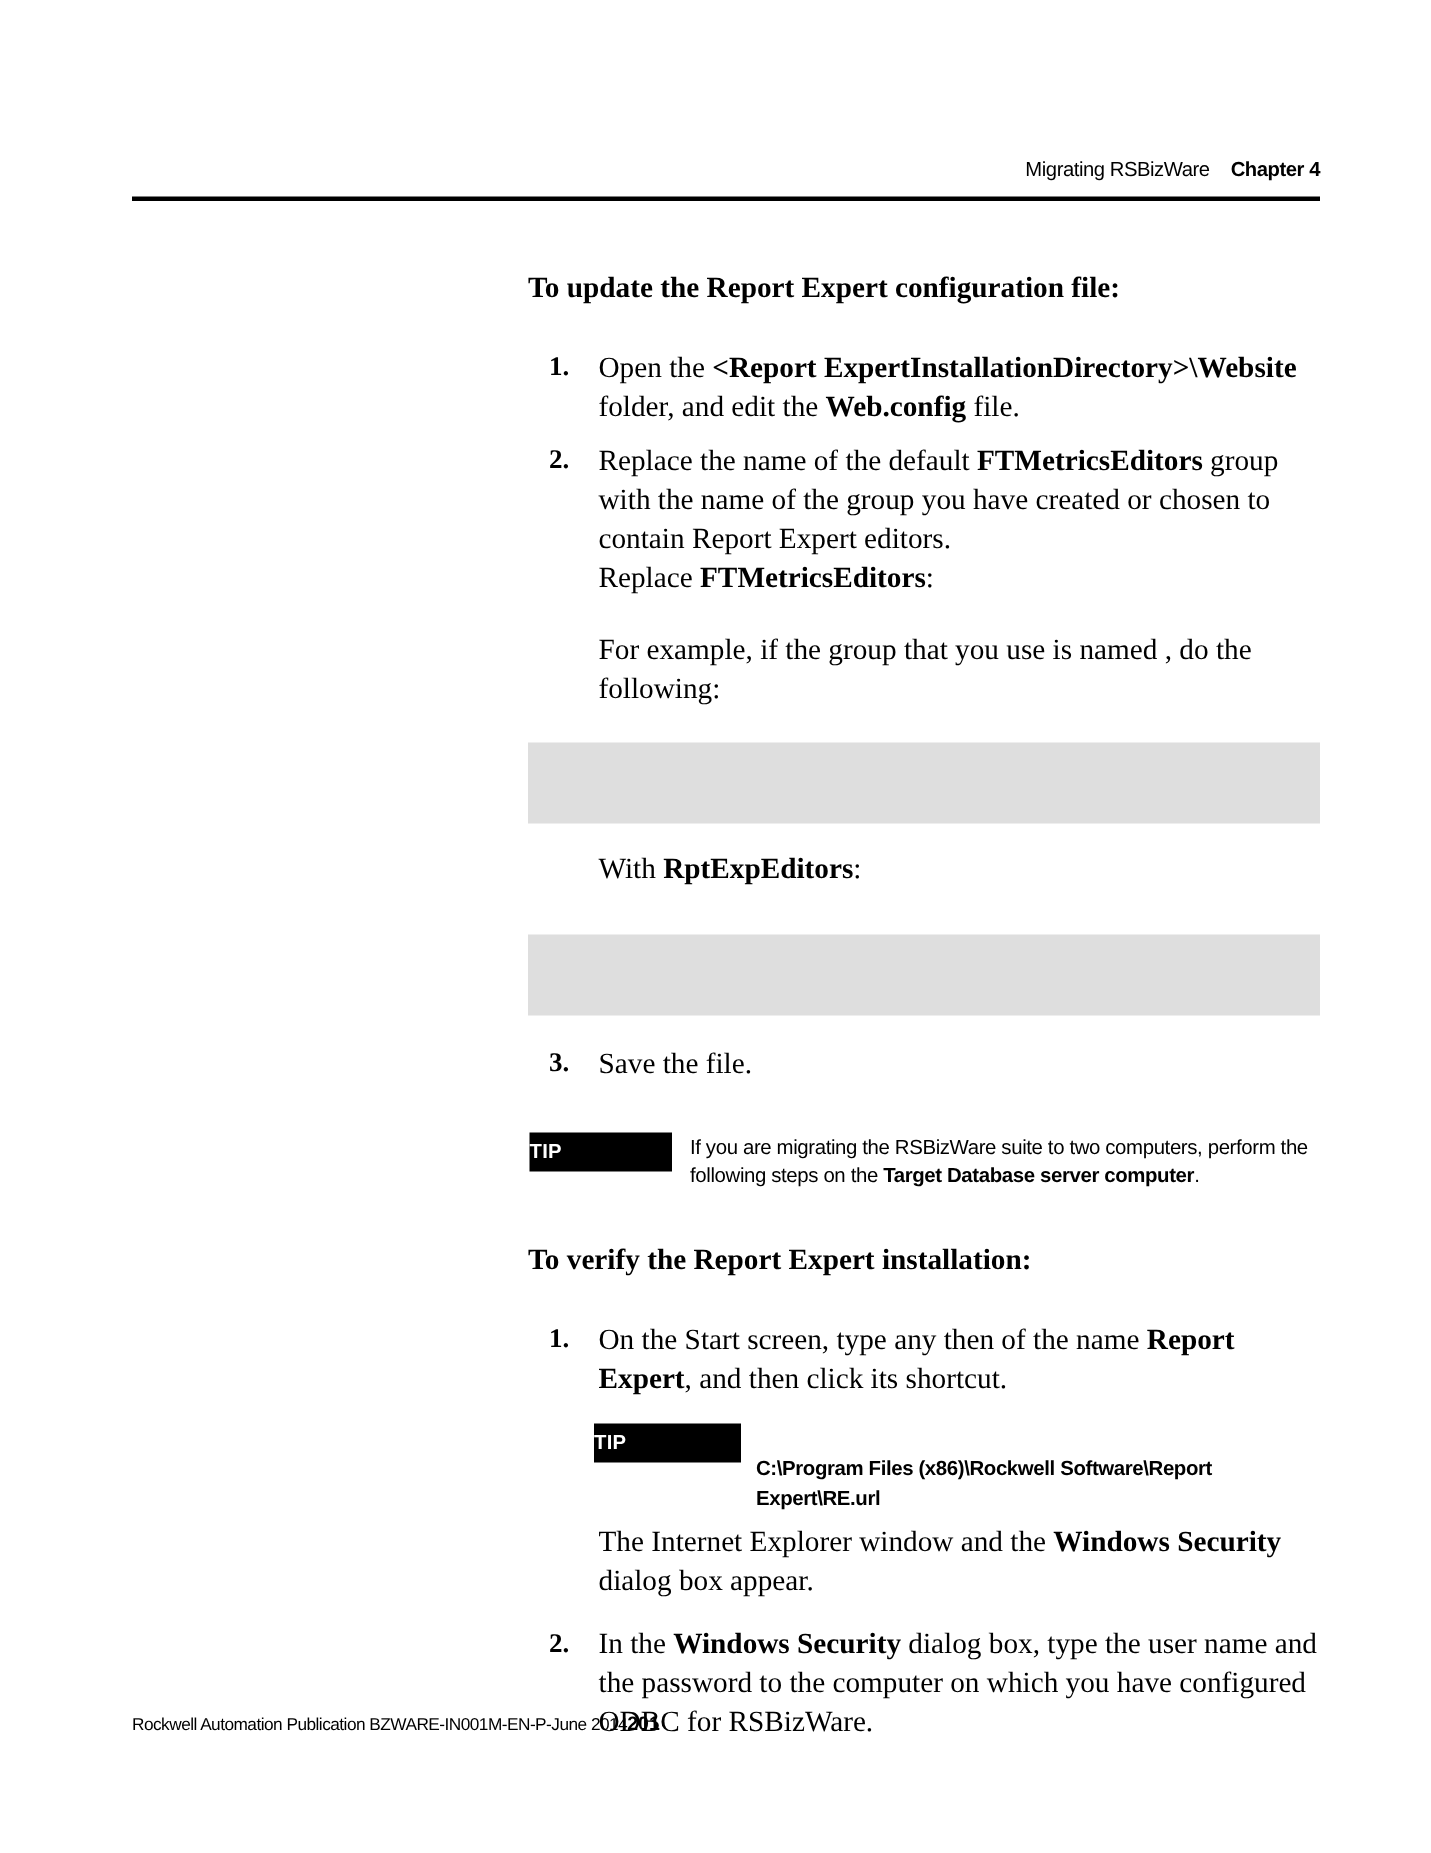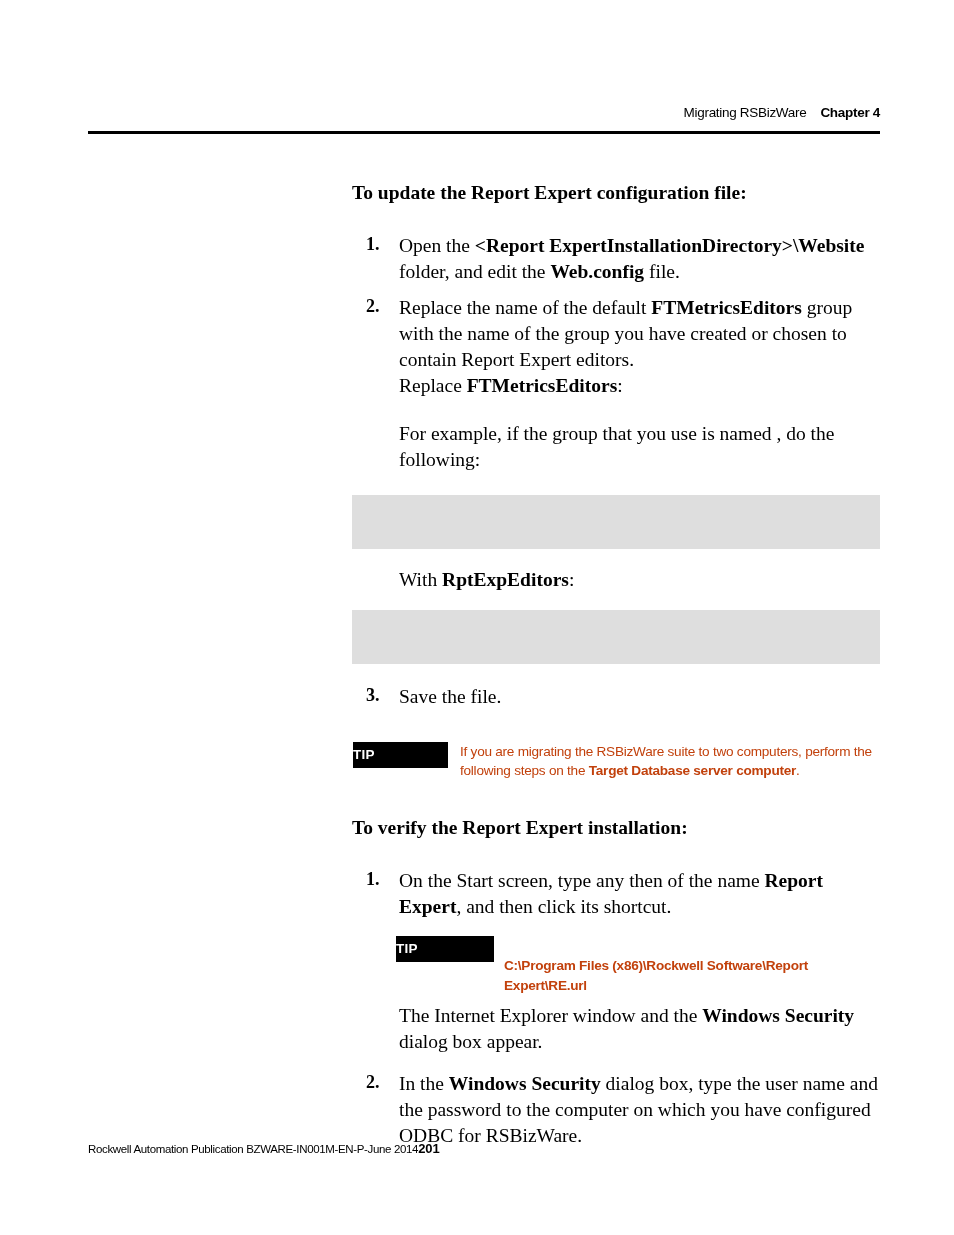--- a/index.html
+++ b/index.html
@@ -137,21 +137,21 @@
     letter-spacing: 0.2px;
     text-align: left;
     flex: 0 0 auto;
     box-sizing: border-box;
   }
   .tip-body {
     font-family: "Liberation Sans", sans-serif;
     font-size: 13.6px;
     line-height: 1.45;
     letter-spacing: -0.25px;
-    color: #c2410c;
+    color: #000000;
   }
 
   
   .footer {
     position: absolute;
     left: 88px;
     top: 1141px;
     width: 792px;
     font-family: "Liberation Sans", sans-serif;
     font-size: 11.5px;
@@ -194,21 +194,21 @@
       </li>
     </ol>
 
     <p class="p indent" style="margin-bottom:17px;"><span>Replace </span><b>FTMetricsEditors</b><span>:</span></p>
 
     <p class="p indent" style="margin-top:22px; margin-bottom:22px;"><span>For example, if the group that you use is named</span>
       <span class="codeinline" style="font-family:'Liberation Mono', monospace; font-size:14px;"></span><span>, do the following:</span></p>
 
     <div class="codeblock" style="height:54px; margin-bottom:18px;"></div>
 
-    <p class="p indent" style="margin-bottom:17px;"><span>With </span><b>RptExpEditors</b><span>:</span></p>
+    <p class="p indent" style="margin-bottom:30px;"><span>With </span><b>RptExpEditors</b><span>:</span></p>
 
     <div class="codeblock" style="height:54px; margin-bottom:20px;"></div>
 
     <ol class="steps">
       <li>
         <span class="num">3.</span>
         <span>Save the file.</span>
       </li>
     </ol>
 

